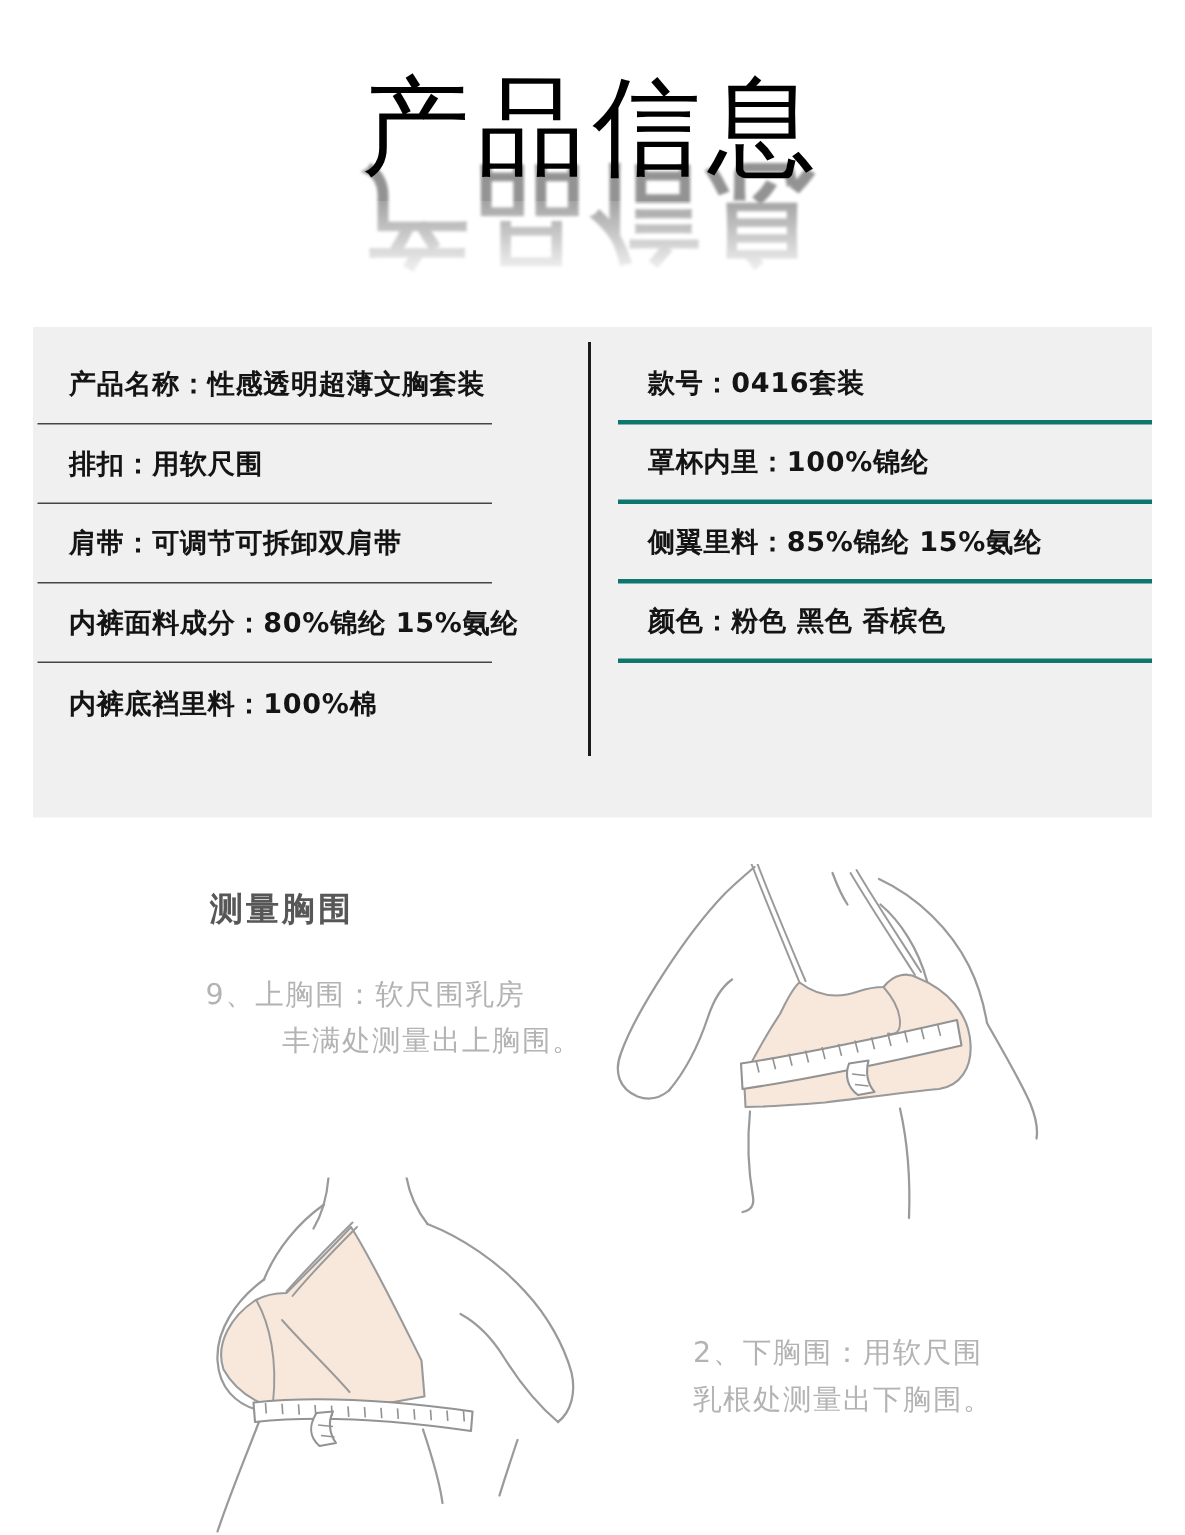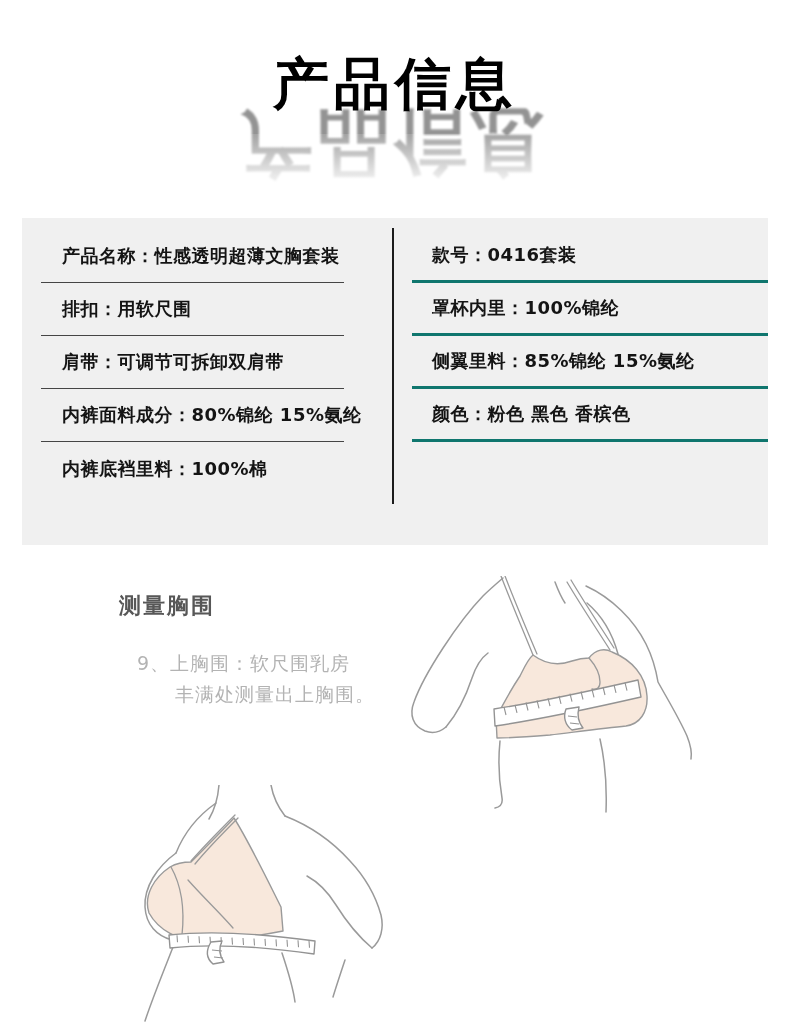--- a/index.html
+++ b/index.html
@@ -4,61 +4,61 @@
 <style>
   html,body{margin:0;padding:0;background:#fff;}
   .page{
     position:relative;width:790px;height:1023px;margin:0 auto;
     background:#ffffff;overflow:hidden;
     font-family:"DejaVu Sans",sans-serif;
   }
   
   .title-block{position:absolute;left:0;top:38px;width:100%;height:152px;text-align:center;}
   .page-title{
-    font-size:56px;font-weight:700;letter-spacing:5px;line-height:92px;
+    font-size:72px;font-weight:400;letter-spacing:5px;line-height:92px;
     color:#000;white-space:nowrap;
   }
   .title-reflection{
     font-size:72px;font-weight:900;letter-spacing:5px;line-height:92px;
     color:#000;white-space:nowrap;transform:scaleY(-1);
     opacity:.42;filter:blur(1px);height:92px;margin-top:-32px;
   }
   .title-fade{
     position:absolute;left:0;top:96px;width:100%;height:100px;
     background:linear-gradient(to bottom, rgba(255,255,255,0.15) 0%, rgba(255,255,255,0.8) 42%, #ffffff 78%);
   }
   
   .panel{
     position:absolute;left:22px;top:218px;width:746px;height:327px;
     background:#f0f0f0;overflow:hidden;
   }
   .col{position:absolute;top:0;height:100%;box-sizing:border-box;padding-top:12px;}
-  .col-left{left:0;width:323px;margin-left:16px;}
+  .col-left{left:0;width:323px;}
   .col-right{left:371px;width:375px;}
   .v-divider{
     position:absolute;left:370px;top:10px;width:2px;height:276px;background:#1b1b1b;
   }
   .row{
     height:53px;box-sizing:border-box;display:flex;align-items:center;
     font-size:18px;font-weight:600;color:#141414;letter-spacing:.5px;white-space:nowrap;
   }
   .col-left .row{margin:0 17px 0 3px;padding-left:21px;border-bottom:1px solid #454545;}
   .col-left .row:last-child{border-bottom:none;}
   .col-right .row{margin-left:19px;padding-left:20px;border-bottom:3px solid #0f766e;}
   
   .measure-heading{
-    position:absolute;left:119px;top:591px;
+    position:absolute;left:140px;top:591px;
     font-size:22px;font-weight:600;color:#575757;letter-spacing:2px;
   }
   .step{
     position:absolute;font-size:19px;line-height:31px;color:#b3b3b3;
     letter-spacing:1px;white-space:nowrap;
   }
   .step1{left:137px;top:648px;}
-  .step1 .line2{margin-left:38px;}
+  .step1 .line2{margin-left:51px;}
   .step2{left:462px;top:887px;}
   .illu{position:absolute;}
   .illu-upper{left:400px;top:576px;width:300px;height:240px;}
   .illu-lower{left:85px;top:785px;width:340px;height:238px;}
   svg .body{fill:none;stroke:#9a9a9a;stroke-width:1.5;stroke-linecap:round;stroke-linejoin:round;}
   svg .bra{fill:#f8e8dc;stroke:#9a9a9a;stroke-width:1.4;stroke-linejoin:round;}
   svg .seam{fill:none;stroke:#9a9a9a;stroke-width:1.3;stroke-linecap:round;}
   svg .tape{fill:#ffffff;stroke:#939393;stroke-width:1.4;stroke-linejoin:round;}
   svg .tick{fill:none;stroke:#939393;stroke-width:1.1;}
 </style>
@@ -108,20 +108,24 @@
     </div>
   </div>
 
   <div class="measure-heading">测量胸围</div>
 
   <div class="step step1">
     <div class="line1">9、上胸围：软尺围乳房</div>
     <div class="line2">丰满处测量出上胸围。</div>
   </div>
 
+  <div class="step step2">
+    <div class="line1">2、下胸围：用软尺围</div>
+    <div class="line2">乳根处测量出下胸围。</div>
+  </div>
 
   <svg class="illu illu-upper" viewBox="0 0 300 240">
     <g>
       <path class="body" d="M103,2 C96,8 89,14 83,20 C58,46 24,98 14,126 C9,139 13,150 25,155 C33,158 40,156 46,151"></path>
       <path class="body" d="M46,151 C57,138 66,120 72,102 C76,90 81,82 88,77"></path>
       <path class="body" d="M155,6 C158,14 161,21 165,27"></path>
       <path class="body" d="M186,10 C212,22 234,44 246,68 C252,80 256,94 258,106 C268,124 279,142 287,160 C291,170 292,177 291,183"></path>
       <path class="body" d="M187,27 C200,38 212,56 218,78 C221,90 221,98 219,106"></path>
       <path class="body" d="M100,165 C98,185 99,205 102,222 C103,228 100,231 95,232"></path>
       <path class="body" d="M200,163 C205,185 207,210 206,236"></path>

